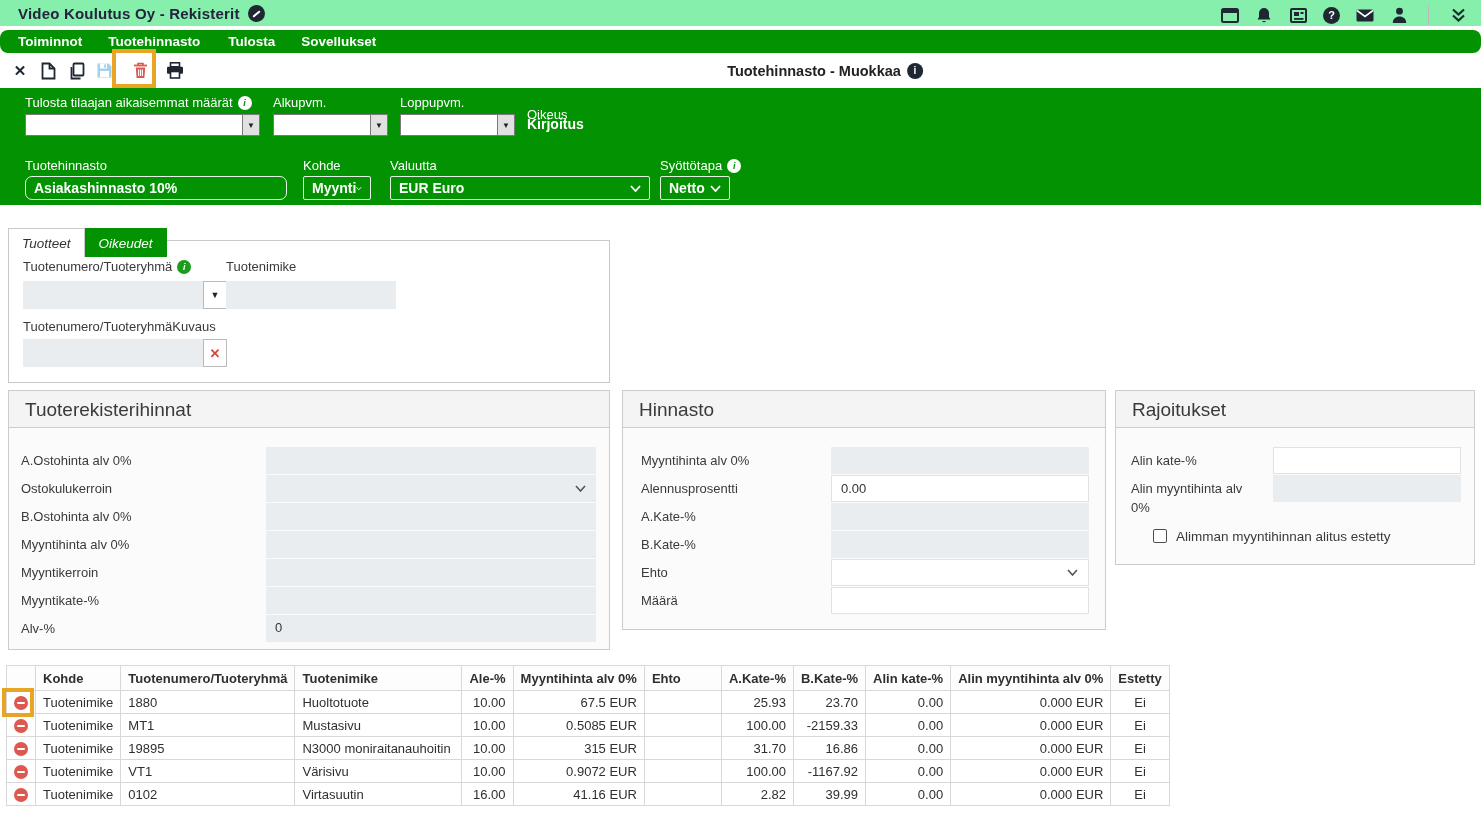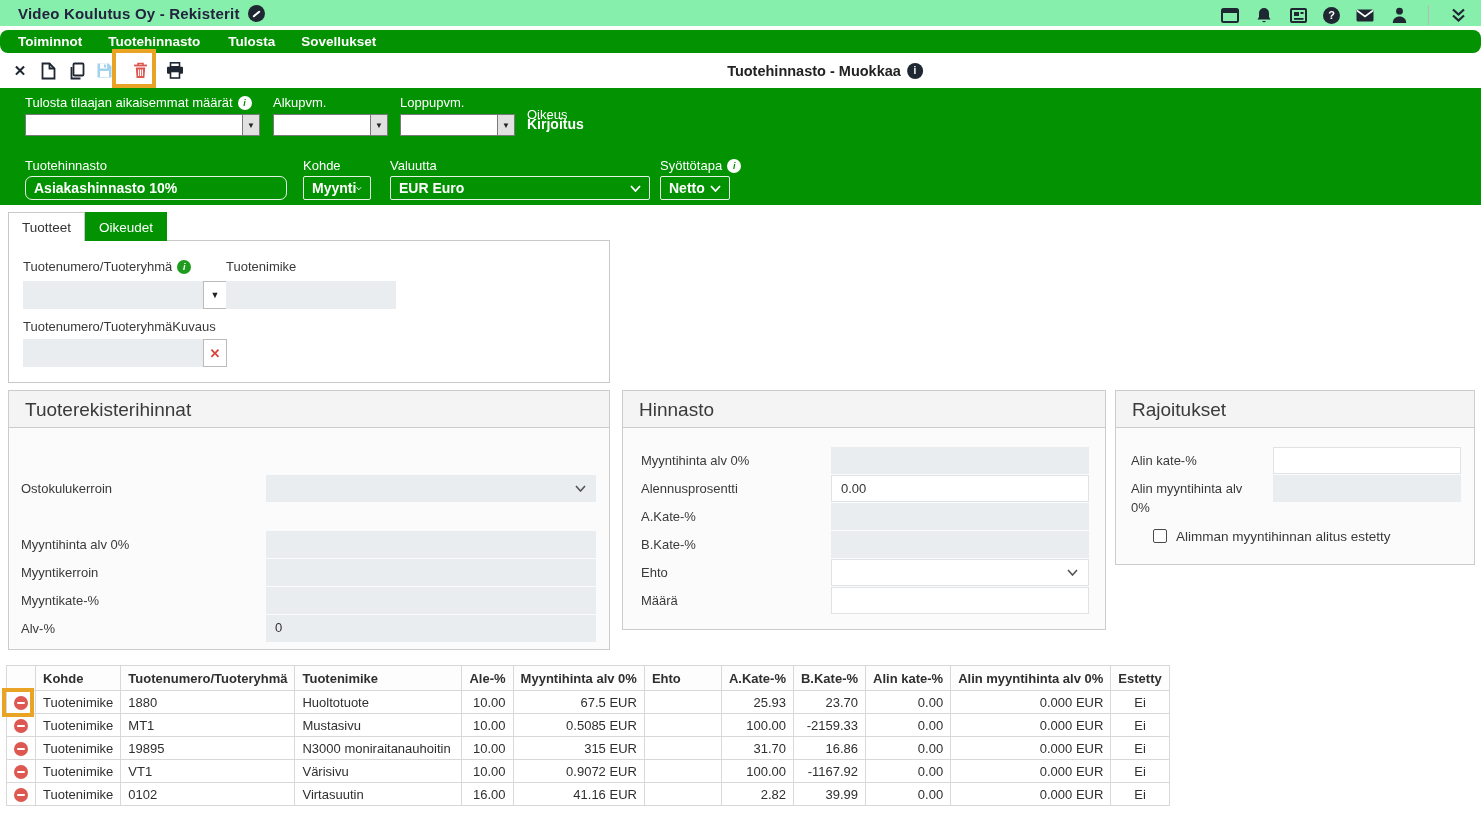--- a/index.html
+++ b/index.html
@@ -41,21 +41,21 @@
   .info-light { width:14px; height:14px; border-radius:50%; background:#fff; color:var(--green); font-size:9px; font-weight:700; display:inline-flex; align-items:center; justify-content:center; }
   .combo { position:absolute; height:22px; background:#fff; border:1px solid #7a7a7a; display:flex; cursor:pointer; }
   .combo .cfield { flex:1; }
   .combo .cbtn { width:17px; background:#E1E1E1; border-left:1px solid #7a7a7a; display:flex; align-items:center; justify-content:center; font-size:8px; color:#222; }
   .gf-value { position:absolute; color:#fff; font-size:14px; font-weight:700; }
   .gf-input { position:absolute; height:24px; border:1px solid rgba(255,255,255,.9); border-radius:7px; color:#fff; font-size:14px; font-weight:700; display:flex; align-items:center; padding:0 8px; background:transparent; }
   .gf-select { position:absolute; height:24px; border:1px solid rgba(255,255,255,.9); border-radius:2px; color:#fff; font-size:14px; font-weight:700; display:flex; align-items:center; justify-content:space-between; padding:0 8px; background:transparent; cursor:pointer; }
   .chev { width:11px; height:7px; display:inline-block; }
 
   
-  .tabs { position:absolute; top:212px; left:8px; display:flex; z-index:2; }
+  .tabs { position:absolute; top:228px; left:8px; display:flex; z-index:2;font-style:italic; }
   .tab { height:29px; line-height:29px; padding:0 13px; font-size:13.5px; cursor:pointer; }
   .tab.inactive { background:#fff; color:#333; border:1px solid var(--pborder); border-bottom:none; }
   .tab.active { background:var(--green); color:#fff; border:1px solid var(--green); border-bottom:none; }
   .tab-panel { position:absolute; top:240px; left:8px; width:602px; height:143px; background:#fff; border:1px solid var(--pborder); }
   .fld-label { position:absolute; font-size:13px; color:#3a3a3a; display:flex; align-items:center; gap:5px; white-space:nowrap; }
   .info-green { width:14px; height:14px; border-radius:50%; background:#1d9c1d; color:#fff; font-size:9px; font-weight:700; display:inline-flex; align-items:center; justify-content:center; }
   .dis-input { position:absolute; background:var(--disabled); height:28px; }
   .combo2 { position:absolute; height:28px; display:flex; }
   .combo2 .cfield { width:180px; background:var(--disabled); }
   .combo2 .cbtn2 { width:24px; background:#fff; border:1px solid #bbb; display:flex; align-items:center; justify-content:center; font-size:9px; color:#222; cursor:pointer; }
@@ -263,27 +263,35 @@
 
     <span class="fld-label" style="left:14px; top:78px;">Tuotenumero/TuoteryhmäKuvaus</span>
     <span class="combo2" style="left:14px; top:98px;">
       <span class="cfield"></span>
       <span class="cbtn2 red">✕</span>
     </span>
   </div>
 
   <div class="panel" style="left:8px; top:390px; width:602px; height:260px;">
     <div class="panel-header">Tuoterekisterihinnat</div>
+    <div class="prow" style="left:0; top:56px; width:100%;">
+      <span class="plabel" style="left:12px;">A.Ostohinta alv 0%</span>
+      <span class="pinput disabled" style="left:257px; top:0; width:330px;"></span>
+    </div>
     <div class="prow" style="left:0; top:84px; width:100%;">
       <span class="plabel" style="left:12px;">Ostokulukerroin</span>
       <span class="pinput disabled selectish" style="left:257px; top:0; width:330px;">
         <svg class="chev" viewBox="0 0 11 7">
             <path d="M1 1l4.5 5L10 1" fill="none" stroke="#555" stroke-width="1.6"></path>
           </svg>
       </span>
+    </div>
+    <div class="prow" style="left:0; top:112px; width:100%;">
+      <span class="plabel" style="left:12px;">B.Ostohinta alv 0%</span>
+      <span class="pinput disabled" style="left:257px; top:0; width:330px;"></span>
     </div>
     <div class="prow" style="left:0; top:140px; width:100%;">
       <span class="plabel" style="left:12px;">Myyntihinta alv 0%</span>
       <span class="pinput disabled" style="left:257px; top:0; width:330px;"></span>
     </div>
     <div class="prow" style="left:0; top:168px; width:100%;">
       <span class="plabel" style="left:12px;">Myyntikerroin</span>
       <span class="pinput disabled" style="left:257px; top:0; width:330px;"></span>
     </div>
     <div class="prow" style="left:0; top:196px; width:100%;">

